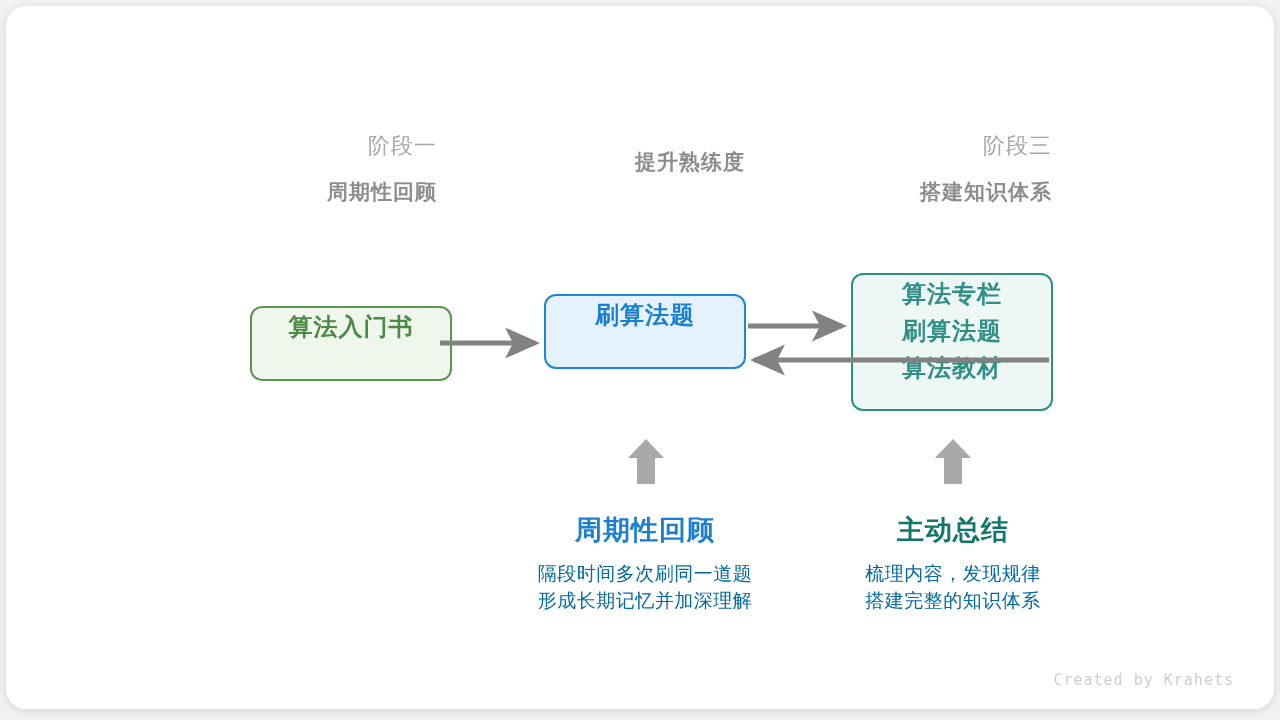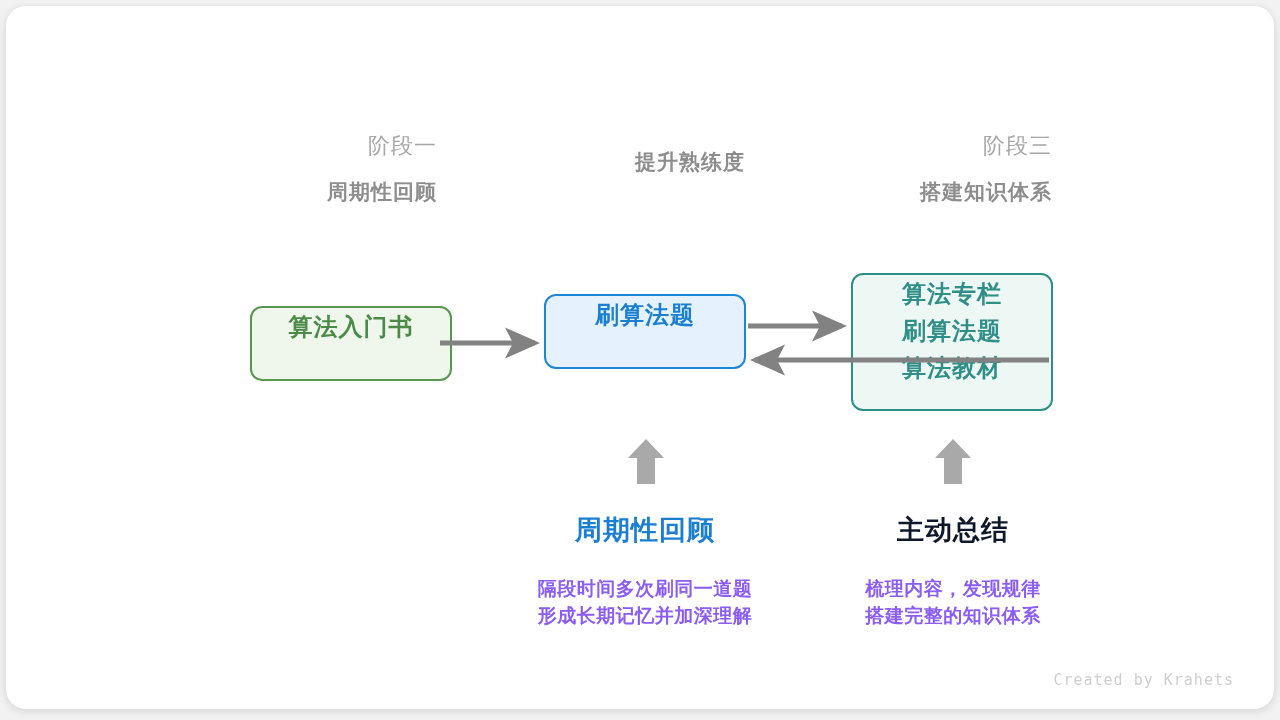--- a/index.html
+++ b/index.html
@@ -103,28 +103,28 @@
     position: absolute;
     text-align: center;
   }
   .note-title {
     font-size: 27px;
     font-weight: bold;
     line-height: 30px;
     letter-spacing: 1px;
   }
   .note-title.blue { color: #1b7fd1; }
-  .note-title.teal { color: #0f172a; }
+  .note-title.teal { color: #0f766e; }
   .note-desc {
-    margin-top: 30px;
+    margin-top: 15px;
     font-size: 19px;
-    color: #8b5cf6;
+    color: #0369a1;
     line-height: 27px;
     letter-spacing: 0.5px;
-    font-weight: 700;
+    font-weight: 400;
   }
 
   
   .footer {
     position: absolute;
     right: 40px;
     bottom: 20px;
     font-family: "DejaVu Sans Mono", "Liberation Mono", monospace;
     font-size: 15px;
     color: #cfcfcf;

